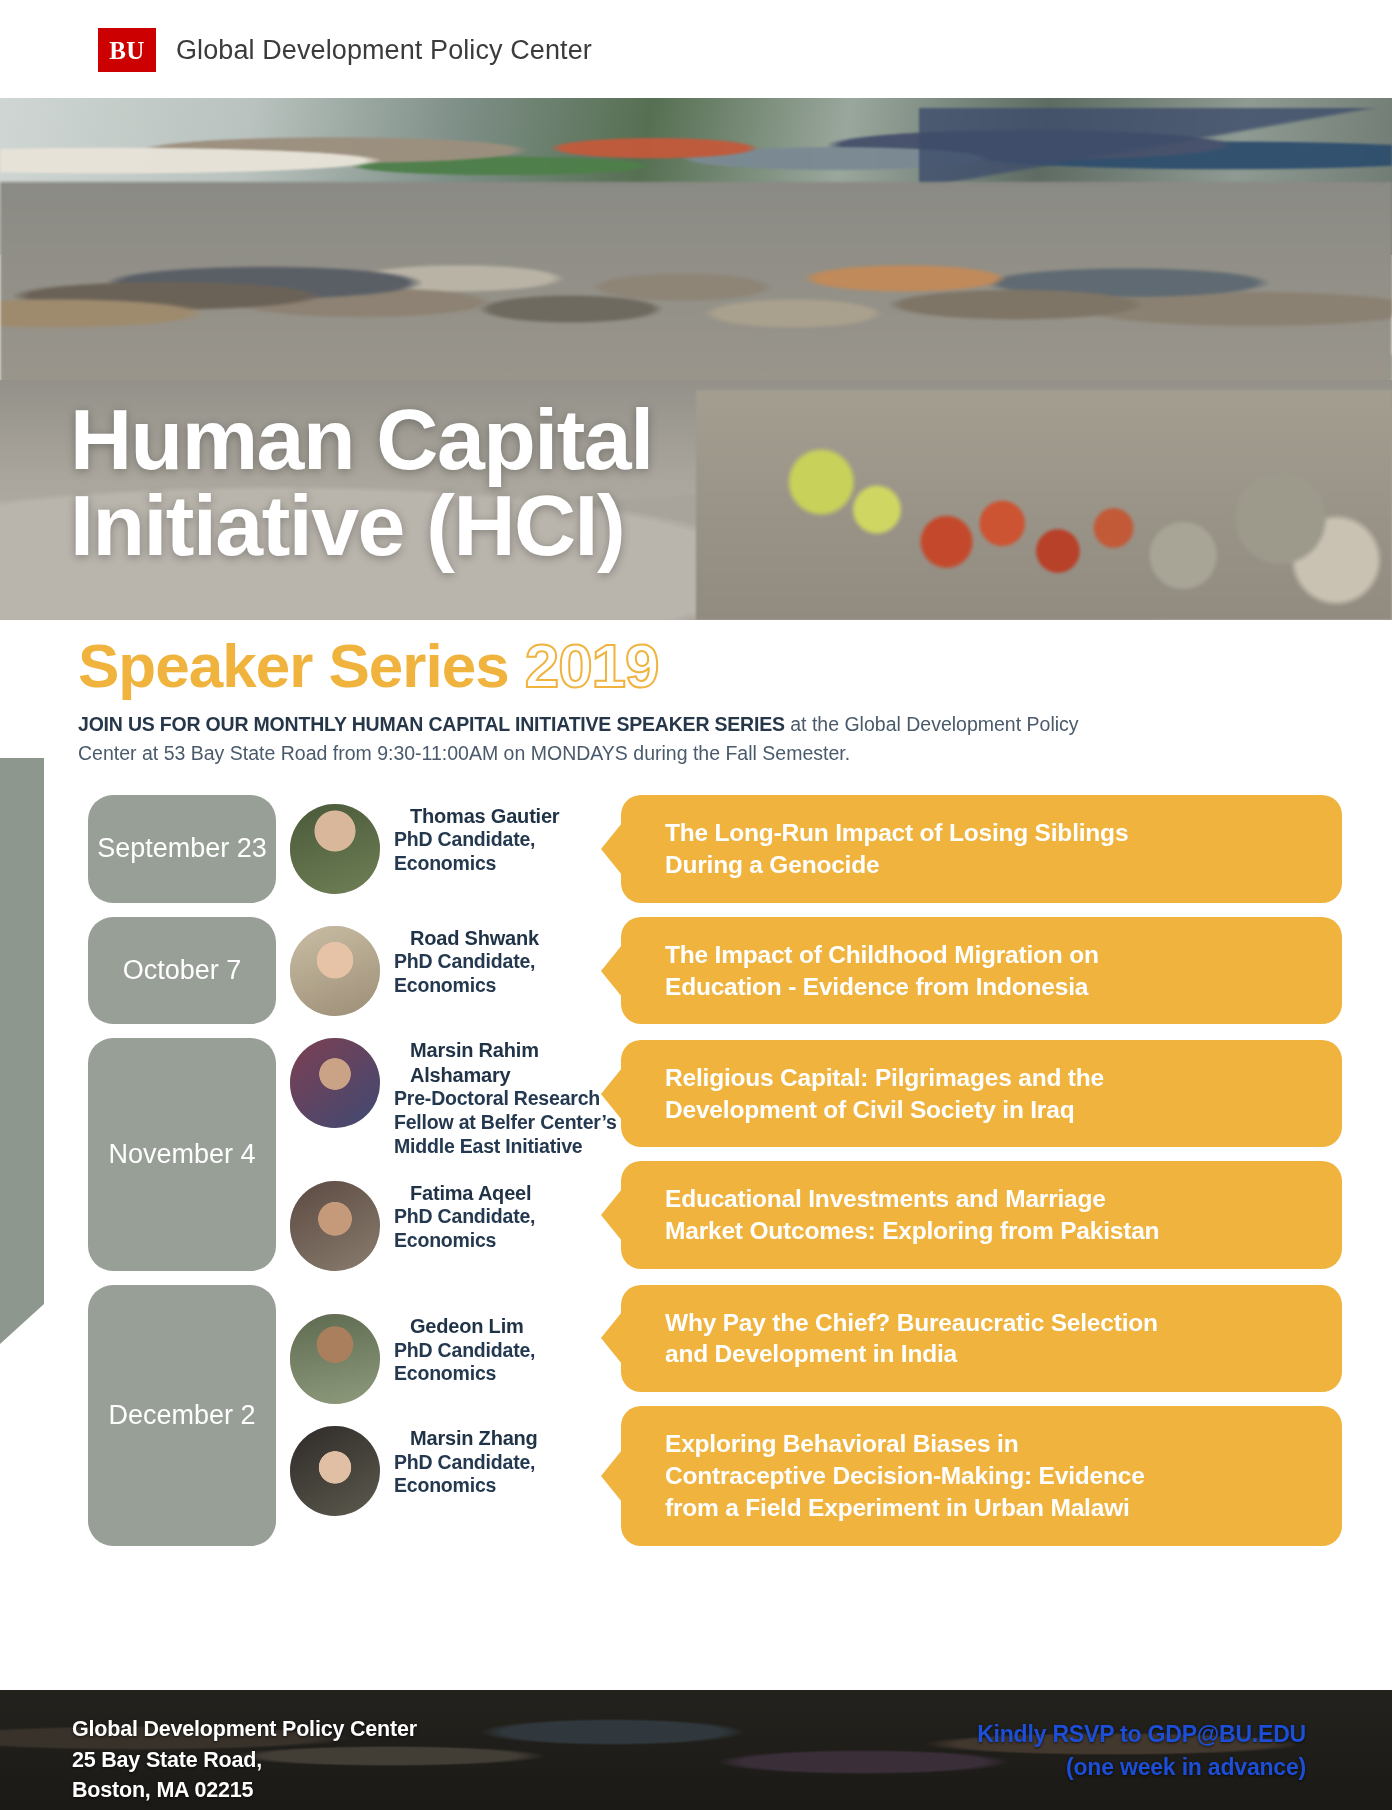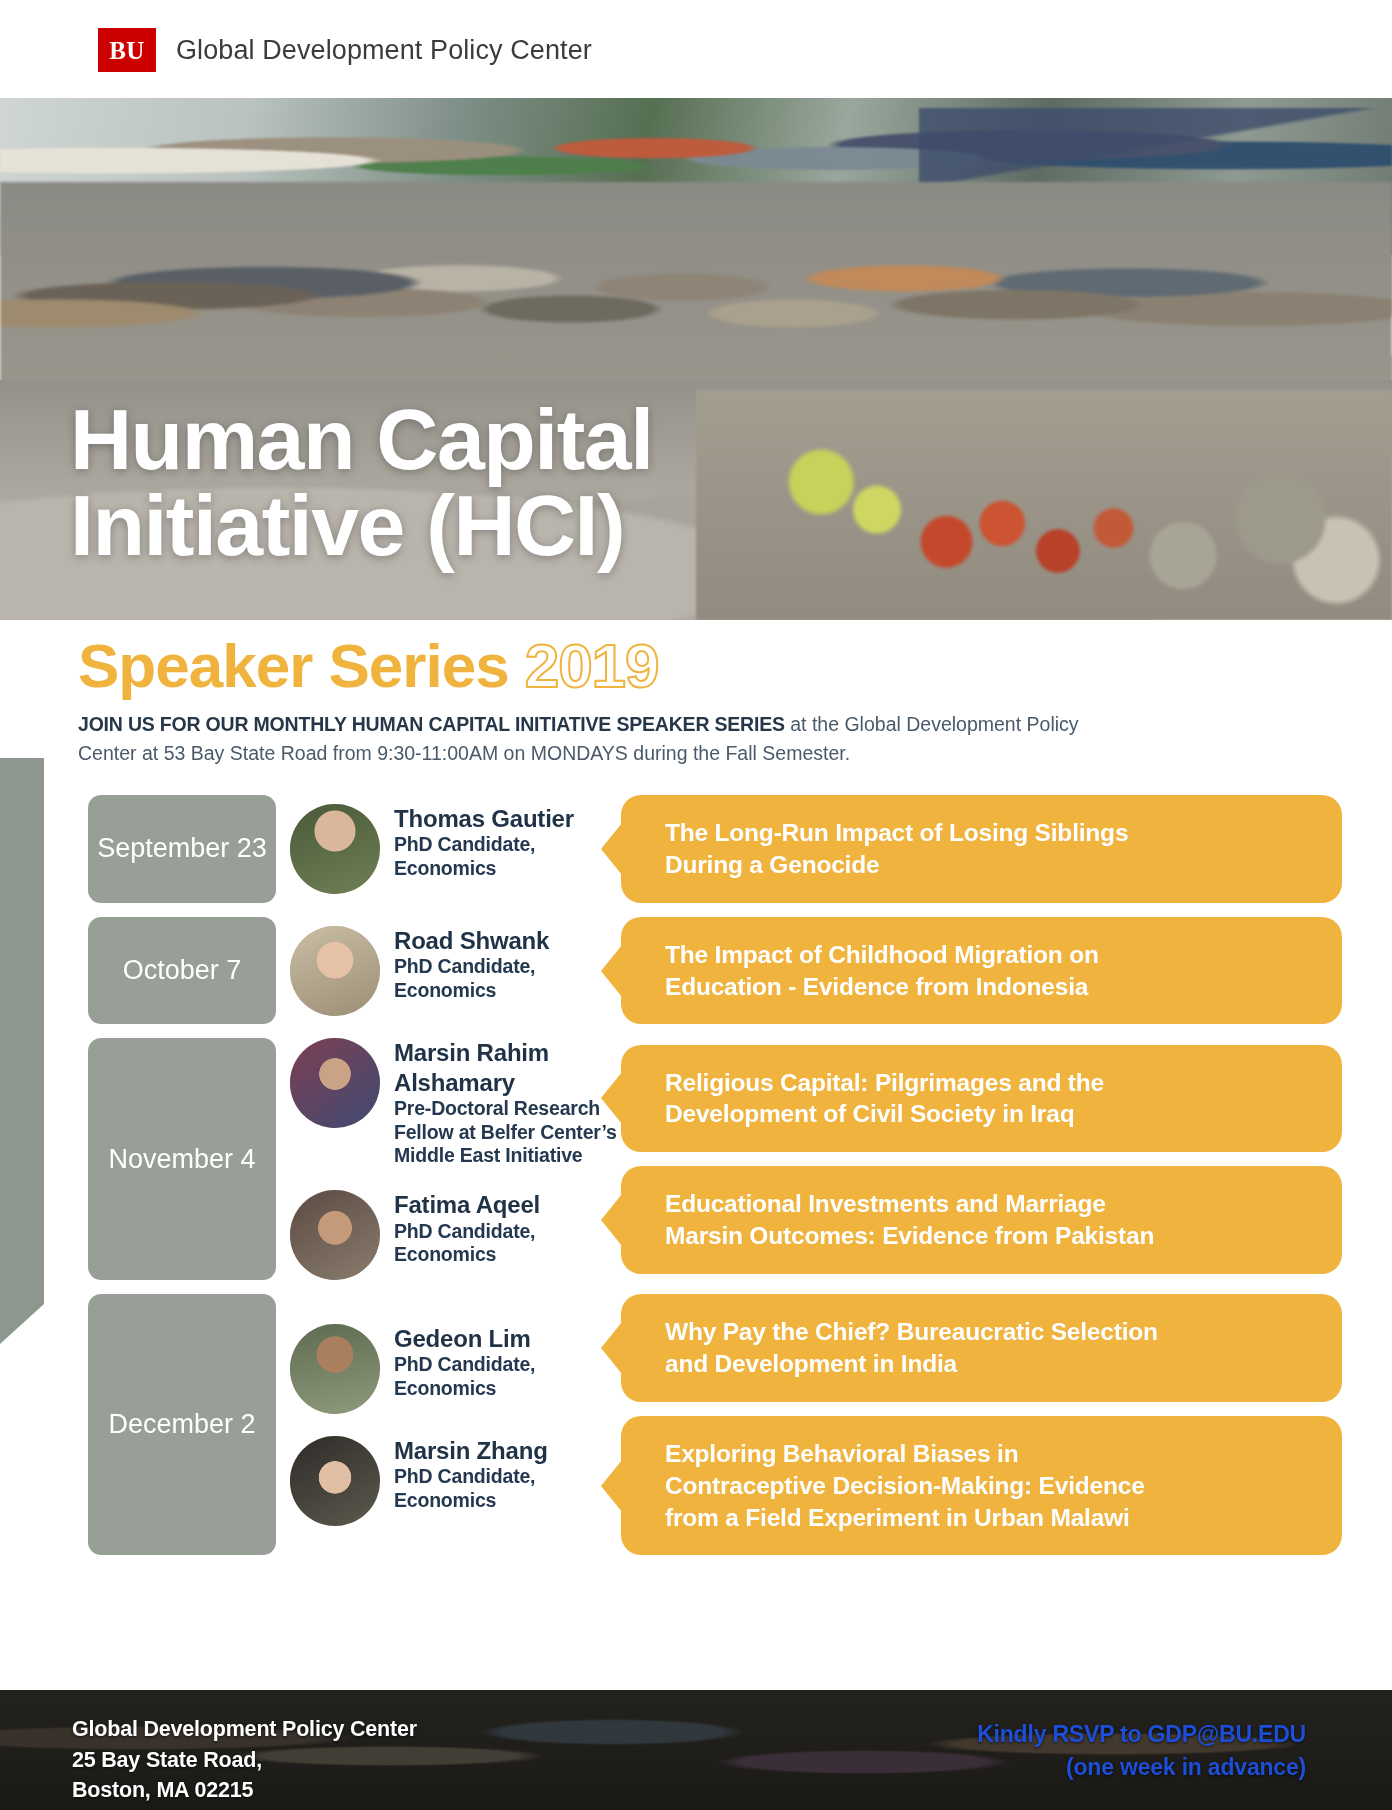--- a/index.html
+++ b/index.html
@@ -137,33 +137,33 @@
   .arrow-bar::after {
     content: ""; position: absolute; left: 0; top: 100%;
     border-left: 44px solid #8d978e;
     border-bottom: 40px solid transparent;
   }
 
   
   .schedule { position: absolute; left: 0; top: 795px; width: 1392px; }
   .row { position: relative; display: flex; align-items: stretch; margin-bottom: 14px; }
   .date-chip {
-    width: 188px; border-radius: 13px; background: #989f97;
+    width: 188px; border-radius: 25px; background: #989f97;
     color: #ffffff; font-size: 27px; display: flex;
     align-items: center; justify-content: center; flex: 0 0 188px;
     margin-left: 88px; text-align: right; padding: 0 6px;
   }
   .people { flex: 0 0 345px; padding-left: 14px; display: flex; flex-direction: column; justify-content: center; gap: 22px; }
   .person { display: flex; align-items: flex-start; gap: 14px; }
   .avatar {
     width: 90px; height: 90px; border-radius: 50%; flex: 0 0 90px;
     overflow: hidden; position: relative; background: #b9b4a8;
   }
   .avatar i { position: absolute; inset: 0; display: block; }
-  .pname { font-size: 24px; font-weight: 700; color: #1f3246; line-height: 1.22; letter-spacing: -0.2px; }
+  .pname { font-size: 20px; font-weight: 700; color: #1f3246; line-height: 1.22; letter-spacing: -0.2px; margin-left: 16px; }
   .prole { font-size: 19.5px; font-weight: 600; color: #24394f; line-height: 1.22; letter-spacing: -0.2px; }
   .talks { flex: 1; display: flex; flex-direction: column; justify-content: center; }
   .bubble {
     position: relative; background: #EFB33E; color: #ffffff;
     border-radius: 20px; padding: 22px 30px 22px 44px;
     font-size: 24.5px; font-weight: 700; line-height: 1.3;
     letter-spacing: -0.2px; margin-right: 50px;
   }
   .bubble::before {
     content: ""; position: absolute; left: -20px; top: 50%;
@@ -308,21 +308,21 @@
             </div>
           </div>
         </div>
         <div class="talks">
           <div class="bubble">
             <span class="talkline">Religious Capital: Pilgrimages and the</span>
             <span class="talkline">Development of Civil Society in Iraq</span>
           </div>
           <div class="bubble">
             <span class="talkline">Educational Investments and Marriage</span>
-            <span class="talkline">Marsin Outcomes: Evidence from Pakistan</span>
+            <span class="talkline">Market Outcomes: Exploring from Pakistan</span>
           </div>
         </div>
       </div>
       <div class="row">
         <div class="date-chip">December 2</div>
         <div class="people">
           <div class="person">
             <div class="avatar">
               <i style="background: radial-gradient(circle at 50% 34%, rgb(169, 127, 93) 0px, rgb(169, 127, 93) 24%, transparent 25%), linear-gradient(170deg, rgb(95, 107, 80), rgb(142, 154, 124));"></i>
             </div>

